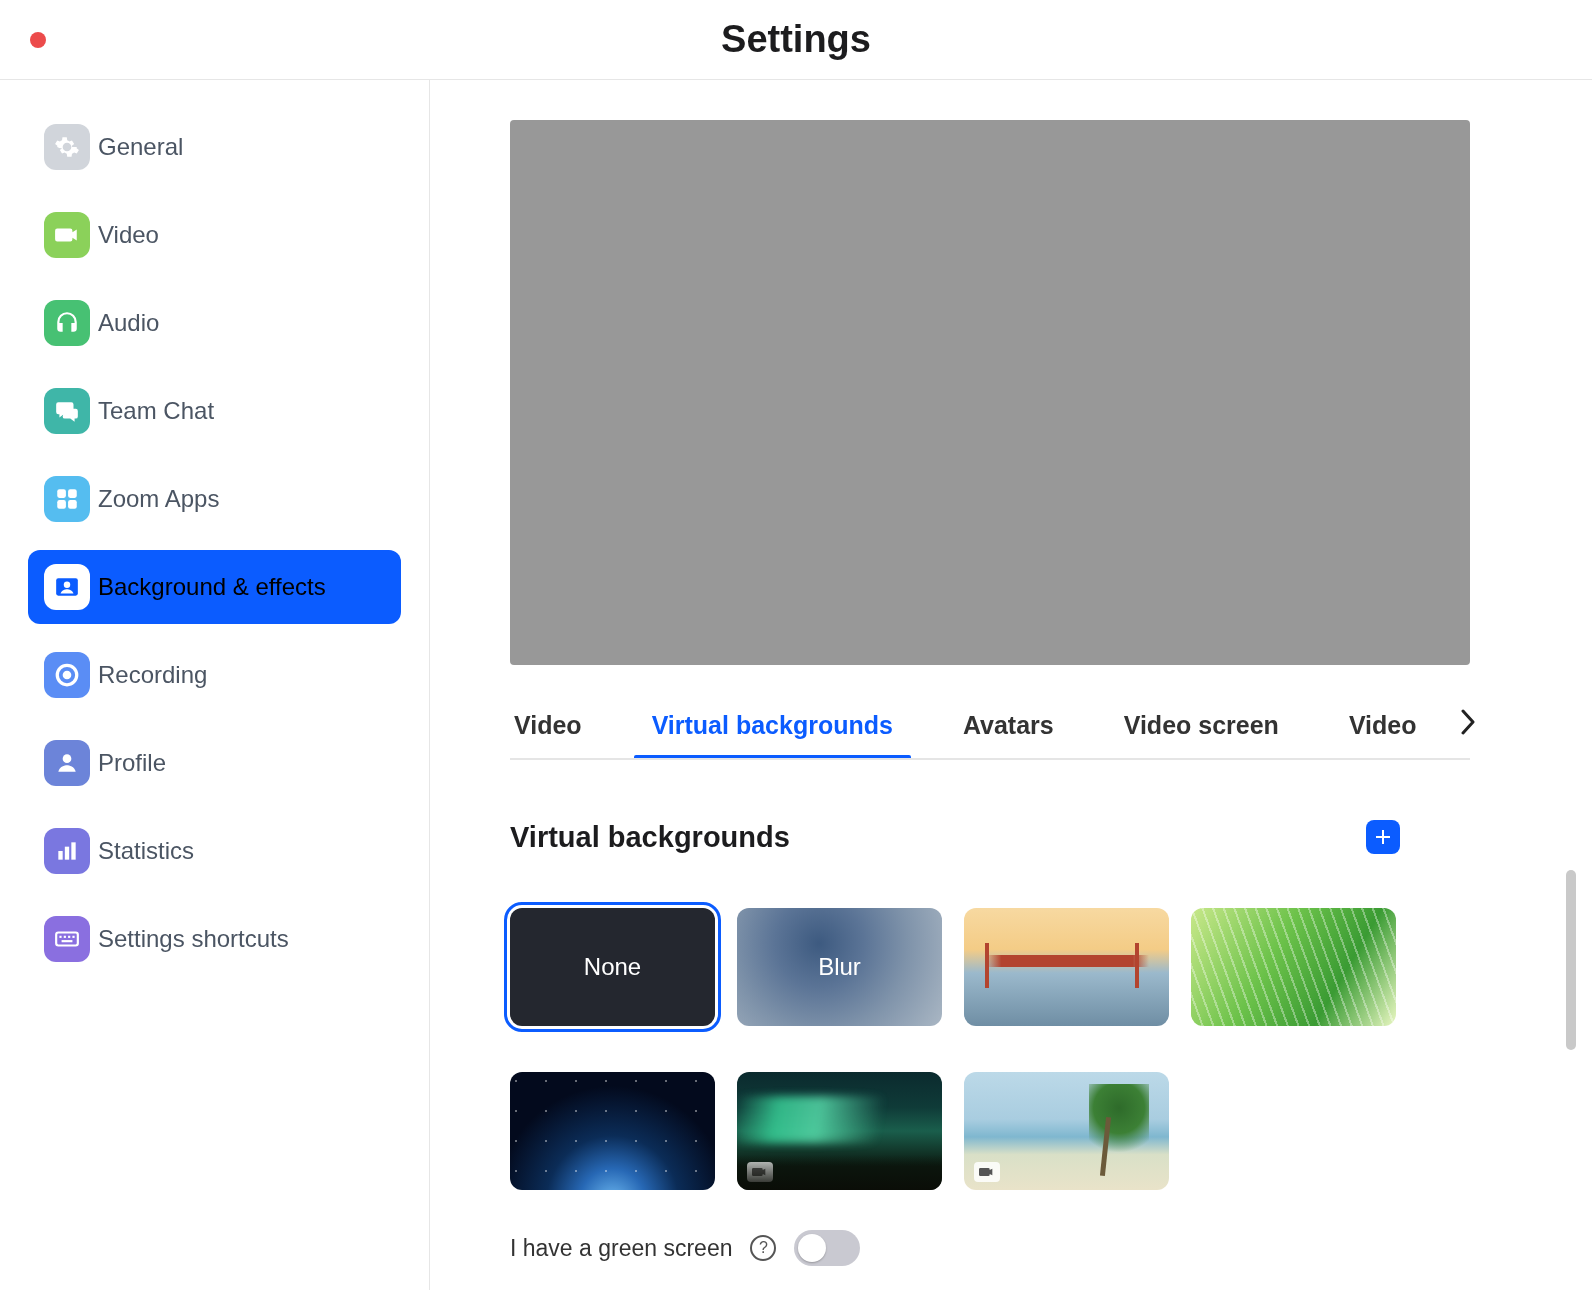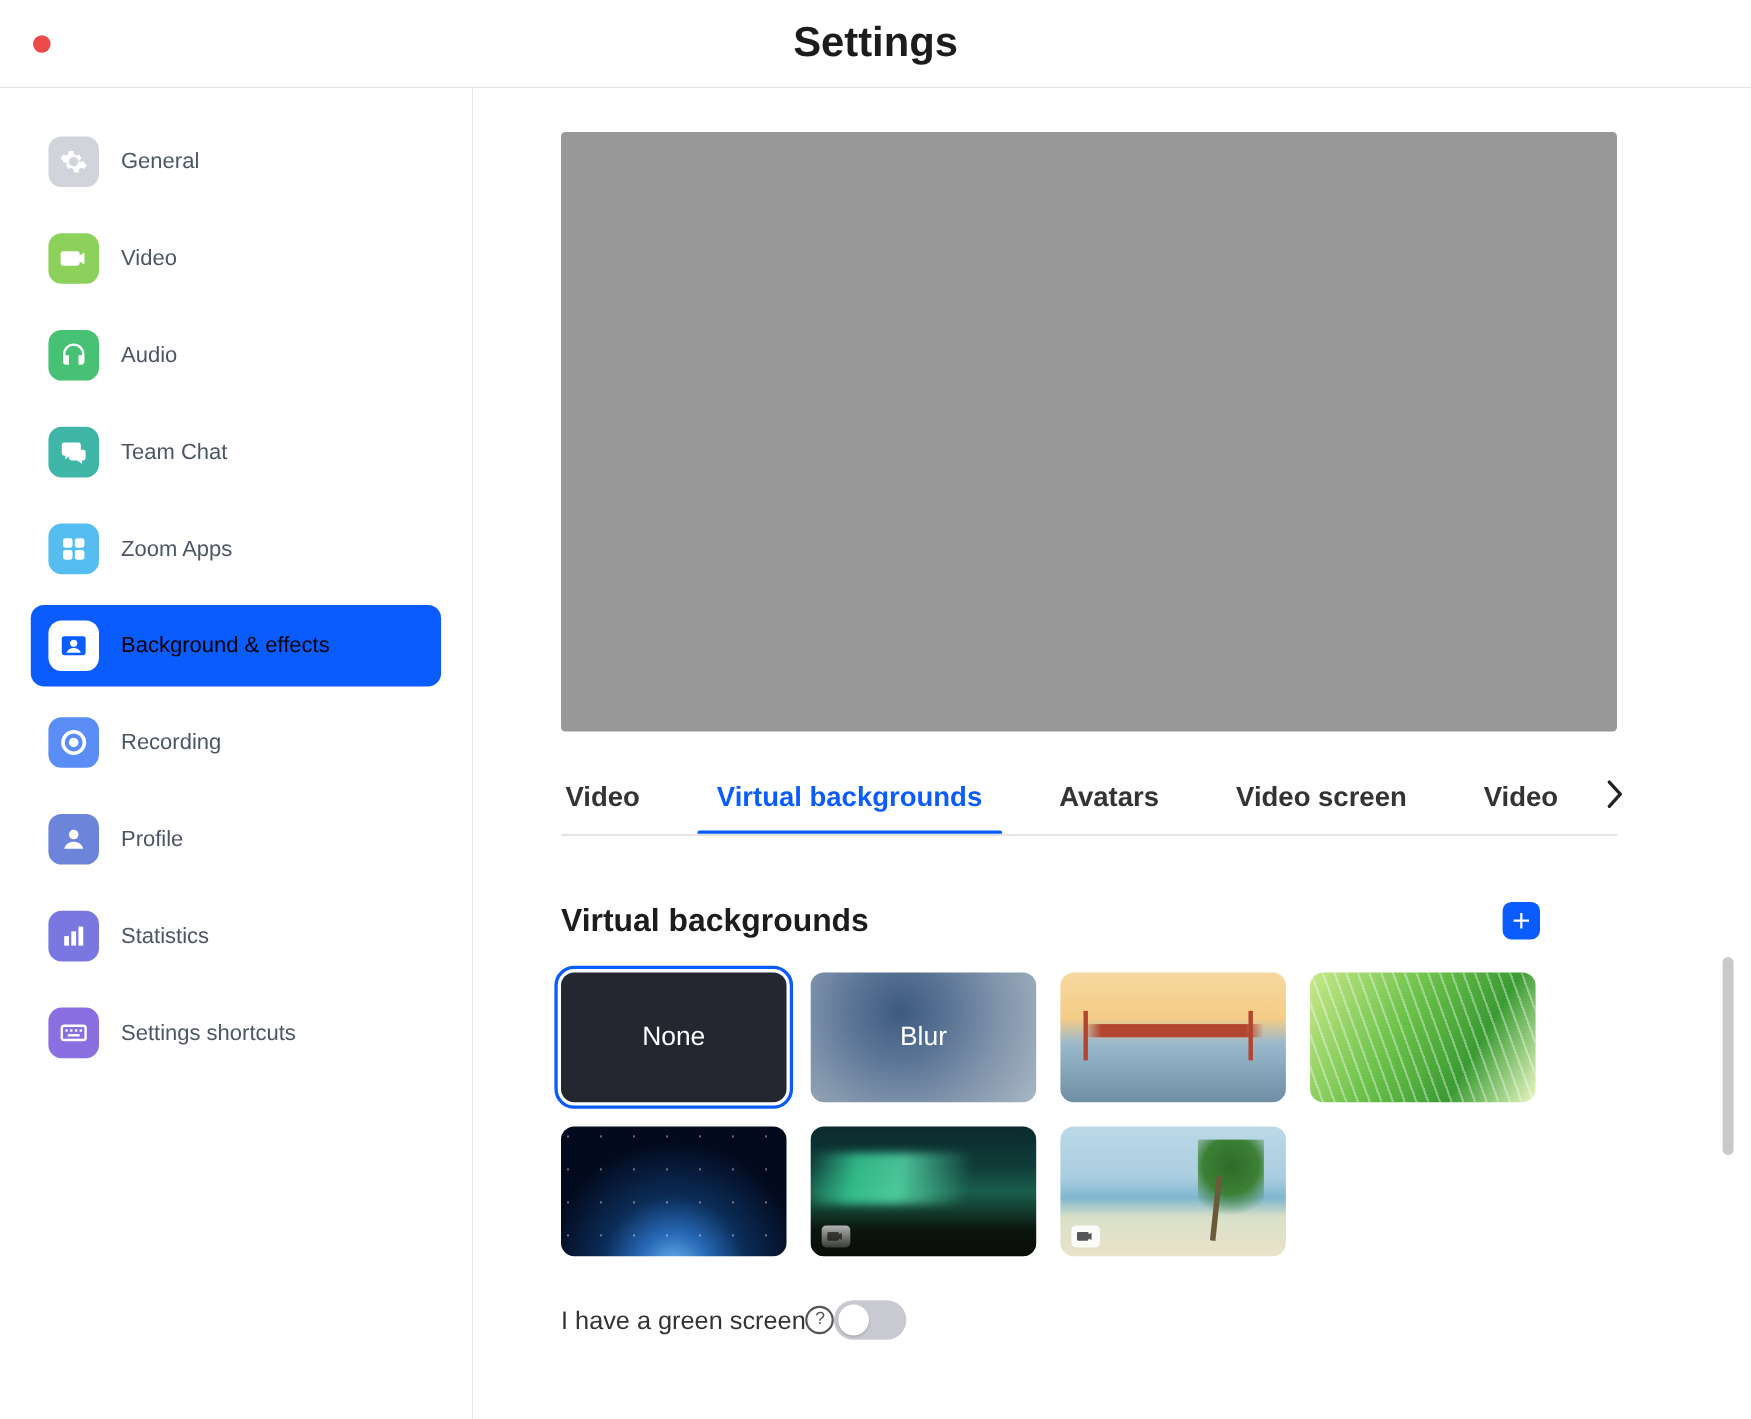--- a/index.html
+++ b/index.html
@@ -37,24 +37,24 @@
     height: calc(100% - 80px);
   }
   .sidebar {
     width: 430px;
     border-right: 1px solid #e6e6e6;
     padding: 30px 28px 0 28px;
   }
   .nav-item {
     display: flex;
     align-items: center;
-    gap: 20px;
+    gap: 8px;
     padding: 14px 16px;
     border-radius: 12px;
-    font-size: 20px;
+    font-size: 24px;
     font-weight: 500;
     color: #4b5563;
     cursor: pointer;
     margin-bottom: 14px;
   }
   .nav-item.active {
     background: #0b5cff;
     color: #000000;
   }
   .nav-icon {
@@ -150,20 +150,21 @@
     grid-template-columns: repeat(4, 205px);
     gap: 22px 22px;
     width: 910px;
   }
   .bg-tile {
     width: 205px; height: 118px;
     border-radius: 12px;
     position: relative;
     cursor: pointer;
     overflow: hidden;
+    margin-top: 24px;
   }
   .bg-tile.selected {
     outline: 3px solid #0b5cff;
     outline-offset: 3px;
   }
   .tile-label {
     position: absolute;
     inset: 0;
     display: flex;
     align-items: center;
@@ -181,20 +182,21 @@
     display: flex;
     align-items: center;
     justify-content: center;
   }
   .video-badge svg { width: 16px; height: 12px; fill: #555; }
 
   .green-row {
     margin-top: 40px;
     display: flex;
     align-items: center;
+    gap: 18px;
     font-size: 23px;
     color: #333;
   }
   .help-icon {
     width: 26px; height: 26px;
     border: 2px solid #555;
     border-radius: 50%;
     display: flex; align-items: center; justify-content: center;
     font-size: 16px; color: #555;
     cursor: pointer;

